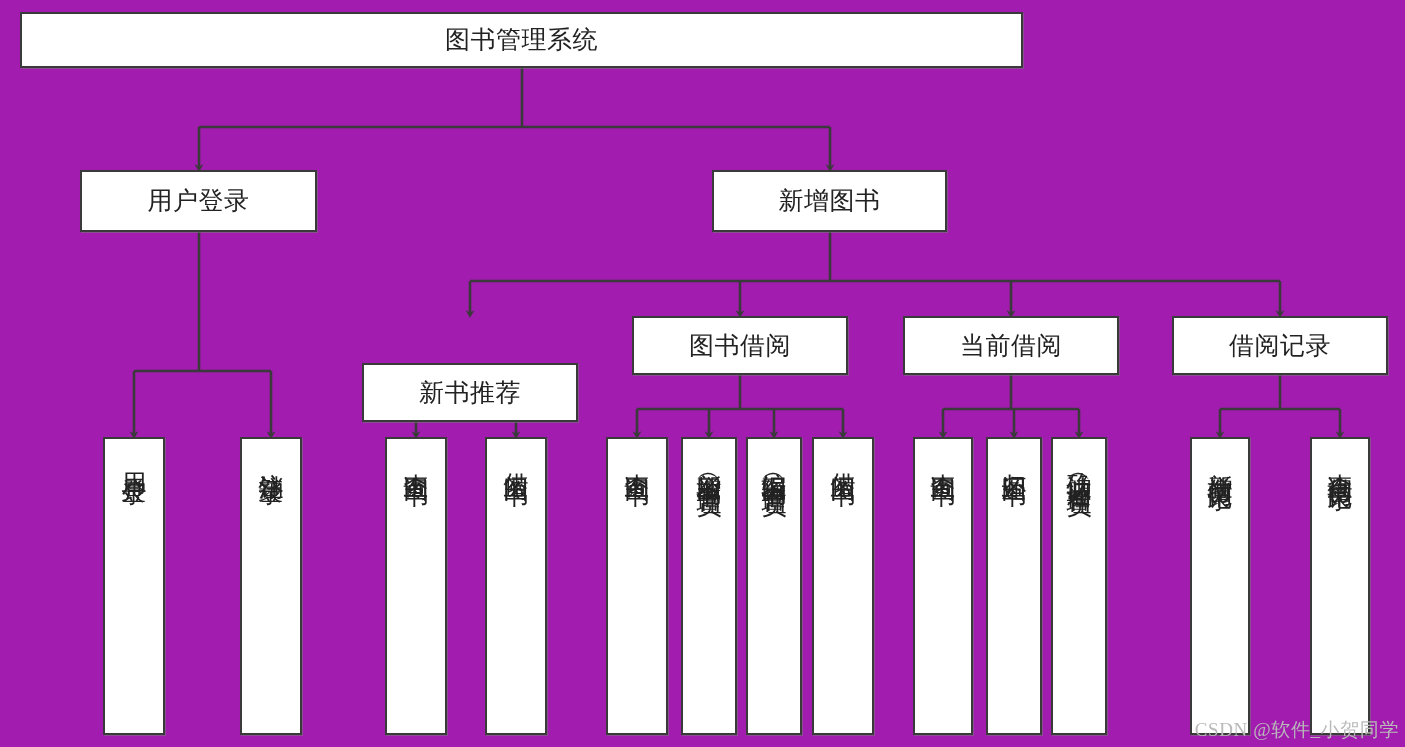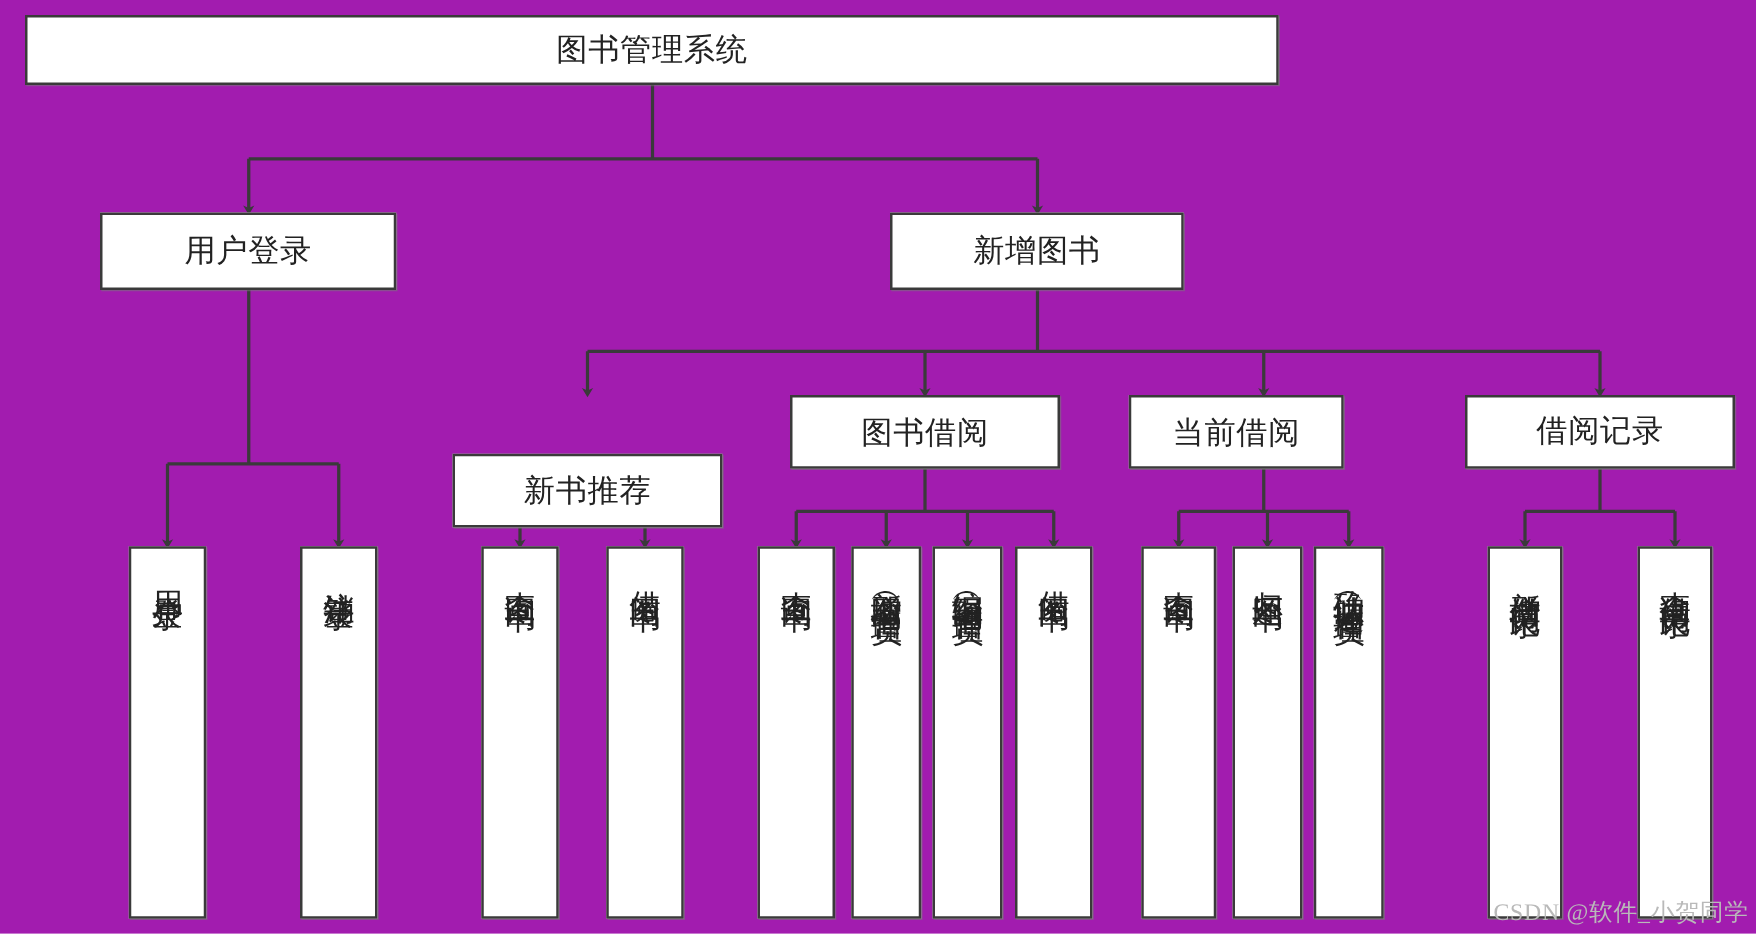--- a/index.html
+++ b/index.html
@@ -131,24 +131,24 @@
       </div>
       <div class="node horizontal" style="left: 712px; top: 170px; width: 235px; height: 62px; border-color: rgb(58, 58, 58); background: rgb(255, 255, 255);">
         <span class="node-label" style="color: rgb(34, 34, 34);">新增图书</span>
       </div>
       <div class="node horizontal" style="left: 362px; top: 316px; width: 216px; height: 59px; border-color: rgb(58, 58, 58); background: rgb(255, 255, 255); margin-top: 47px;">
         <span class="node-label" style="color: rgb(34, 34, 34);">新书推荐</span>
       </div>
       <div class="node horizontal" style="left: 632px; top: 316px; width: 216px; height: 59px; border-color: rgb(58, 58, 58); background: rgb(255, 255, 255);">
         <span class="node-label" style="color: rgb(34, 34, 34);">图书借阅</span>
       </div>
-      <div class="node horizontal" style="left: 903px; top: 316px; width: 172px; height: 59px; border-color: rgb(58, 58, 58); background: rgb(255, 255, 255); align-items: center;">
+      <div class="node horizontal" style="left: 903px; top: 316px; width: 216px; height: 59px; border-color: rgb(58, 58, 58); background: rgb(255, 255, 255); align-items: center;">
         <span class="node-label" style="color: rgb(34, 34, 34);">当前借阅</span>
       </div>
-      <div class="node horizontal" style="left: 1172px; top: 316px; width: 216px; height: 59px; border-color: rgb(58, 58, 58); background: rgb(255, 255, 255); font-family: Liberation Serif, serif;">
+      <div class="node horizontal" style="left: 1172px; top: 316px; width: 216px; height: 59px; border-color: rgb(58, 58, 58); background: rgb(255, 255, 255);">
         <span class="node-label" style="color: rgb(34, 34, 34);">借阅记录</span>
       </div>
       <div class="node vertical" style="left: 103px; top: 437px; width: 62px; height: 298px; border-color: rgb(58, 58, 58); background: rgb(255, 255, 255);">
         <span class="node-label" style="color: rgb(34, 34, 34);">用户登录</span>
       </div>
       <div class="node vertical" style="left: 240px; top: 437px; width: 62px; height: 298px; border-color: rgb(58, 58, 58); background: rgb(255, 255, 255);">
         <span class="node-label" style="color: rgb(34, 34, 34);">注销登录</span>
       </div>
       <div class="node vertical" style="left: 385px; top: 437px; width: 62px; height: 298px; border-color: rgb(58, 58, 58); background: rgb(255, 255, 255);">
         <span class="node-label" style="color: rgb(34, 34, 34);">查询图书</span>

